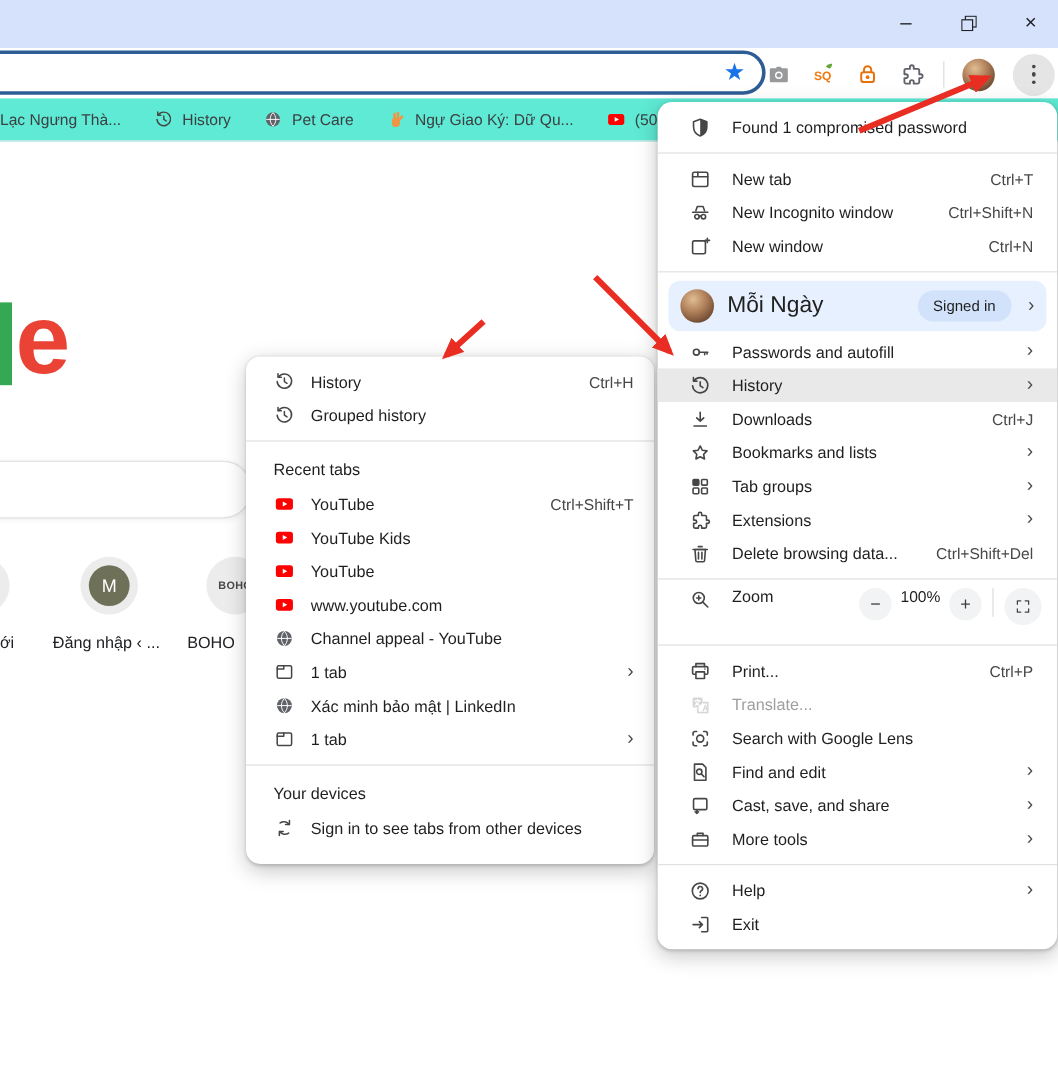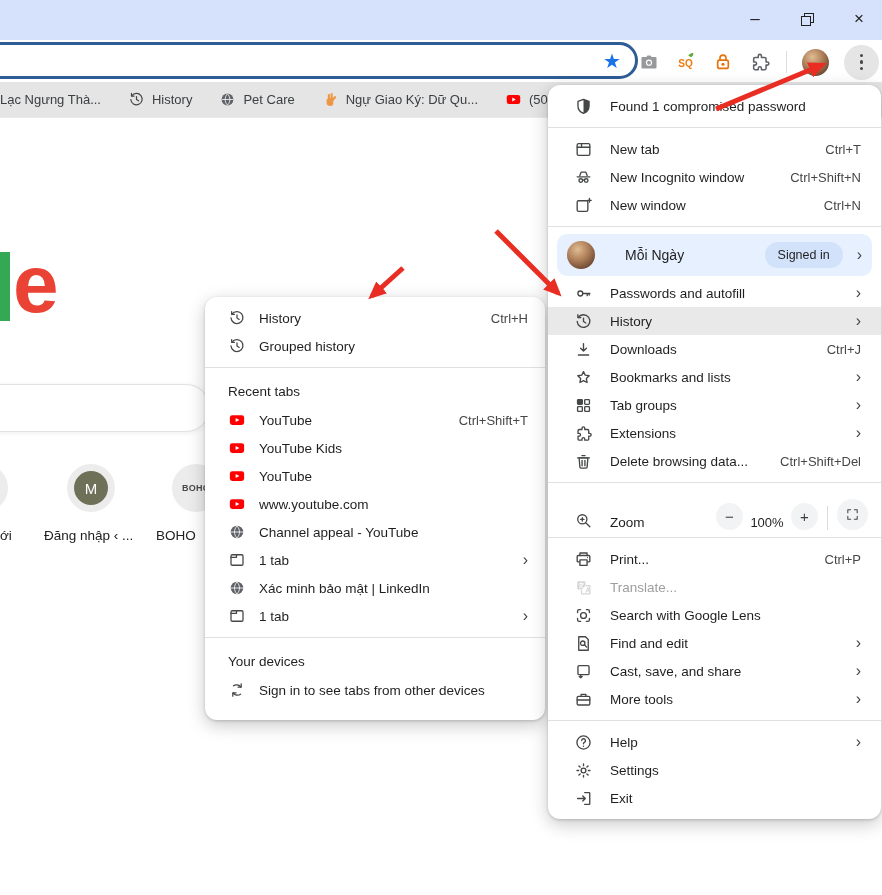--- a/index.html
+++ b/index.html
@@ -17,21 +17,21 @@
   .obstar{color:#1a73e8;font-size:20px;line-height:1}
   .ticons{position:absolute;top:42px;right:3px;height:40px;display:flex;align-items:center;gap:15px;z-index:2}
   .ticon{width:22px;height:22px;display:flex}
   .tsep{width:1px;height:22px;background:#dadce0}
   .avatar{width:27px;height:27px;border-radius:50%;
           background:radial-gradient(circle at 38% 30%,#e0bd93 0%,#b1815b 40%,#6e4a32 78%,#51351f 100%)}
   .kebabbtn{width:35px;height:35px;border-radius:50%;background:#e5e5e5;display:flex;
             flex-direction:column;align-items:center;justify-content:center;gap:3px}
   .kdot{width:3.5px;height:3.5px;border-radius:50%;background:#474747}
   
-  .bookmarks{position:absolute;left:0;top:82px;width:882px;height:36px;background:#e5e5e5;
+  .bookmarks{position:absolute;left:0;top:82px;width:882px;height:36px;background:#5eead4;
              border-bottom:1px solid #ebebeb;display:flex;align-items:center;gap:27px;
              font-size:13px;color:#3c4043;white-space:nowrap;box-sizing:border-box}
   .bmitem{display:flex;align-items:center;gap:7px}
   .bmicon{width:17px;height:17px;display:flex;flex:none}
   
   .logo-l{position:absolute;left:0;top:252px;width:10px;height:69px;background:#34a853}
   .logo-e{position:absolute;left:13px;top:243px;font-size:82px;font-weight:700;color:#ea4335;line-height:1}
   .searchbox{position:absolute;left:-62px;top:384px;width:270px;height:46px;background:#fff;
              border:1px solid #e2e2e2;border-radius:24px;box-shadow:0 1px 5px rgba(32,33,36,.08);z-index:1}
   .tile{position:absolute;width:48px;height:48px;border-radius:50%;background:#ececec;
@@ -53,23 +53,23 @@
   .mrow .sc{font-size:13px;color:#474747;margin-left:12px}
   .mrow .chev{font-size:16px;color:#474747;margin-left:12px;line-height:1}
   .mrow.hl{background:#e9e9e9}
   .mrow.disabled{color:#9e9e9e}
   .mdiv{border-top:1px solid #e0e0e0;margin:7px 0}
   .mheader{font-weight:400;font-size:13.5px;color:#1f1f1f;padding:9px 20px 7px 23px}
   .profile-row{display:flex;align-items:center;height:42px;margin:3px 9px;padding:0 10px 0 10px;
                background:#e7f0fe;border-radius:10px;box-sizing:border-box}
   .pavatar{width:28px;height:28px;border-radius:50%;flex:none;
            background:radial-gradient(circle at 38% 30%,#e0bd93 0%,#b1815b 40%,#6e4a32 78%,#51351f 100%)}
-  .pname{flex:1;margin-left:30px;font-size:14px}
+  .pname{flex:1;margin-left:11px;font-size:19px}
   .pbadge{background:#d2e2fb;border-radius:999px;padding:6px 13px;font-size:12.5px;color:#1f1f1f}
-  .zoom-row{display:flex;align-items:flex-end;height:40px;padding:0 13px 0 26px;font-size:13.5px}
+  .zoom-row{display:flex;align-items:flex-start;height:40px;padding:0 13px 0 26px;font-size:13.5px}
   .zoom-row .ic{width:19px;height:19px;margin-right:17px;display:flex}
   .zoom-row .lbl{flex:1}
   .zbtn{width:27px;height:27px;border-radius:50%;background:#f1f3f4;display:flex;align-items:center;
         justify-content:center;font-size:15px;color:#3c4043}
   .zval{width:48px;text-align:center;font-size:13px}
   .zsep{width:1px;height:24px;background:#dadce0;margin:0 9px}
   .fsbtn{width:31px;height:31px;border-radius:50%;background:#f1f3f4;display:flex;
          align-items:center;justify-content:center}
   .fsbtn svg{width:15px;height:15px}
   .arrowsvg{position:absolute;left:0;top:0;z-index:10;pointer-events:none}
@@ -556,31 +556,20 @@
           </g>
         </svg>
       </span>
       <span class="lbl">Help</span>
       <span class="chev">›</span>
     </div>
     <div class="mrow">
       <span class="ic">
         <svg viewBox="0 0 24 24" width="100%" height="100%">
           <g fill="none" stroke="#454746" stroke-width="1.7" stroke-linecap="round" stroke-linejoin="round">
-            <circle cx="12" cy="12" r="3"></circle>
-            <path d="M12 3.8v2.1M12 18.1v2.1M3.8 12h2.1M18.1 12h2.1M6.2 6.2l1.5 1.5M16.3 16.3l1.5 1.5M6.2 17.8l1.5-1.5M16.3 7.7l1.5-1.5"></path>
-          </g>
-        </svg>
-      </span>
-      <span class="lbl">Settings</span>
-    </div>
-    <div class="mrow">
-      <span class="ic">
-        <svg viewBox="0 0 24 24" width="100%" height="100%">
-          <g fill="none" stroke="#454746" stroke-width="1.7" stroke-linecap="round" stroke-linejoin="round">
             <path d="M13.5 4.5H19a.9.9 0 0 1 .9.9v13.2a.9.9 0 0 1-.9.9h-5.5"></path>
             <path d="M4.5 12h9.8M11.1 8.8 14.3 12l-3.2 3.2"></path>
           </g>
         </svg>
       </span>
       <span class="lbl">Exit</span>
     </div>
   </div>
 
 <svg class="arrowsvg" width="882" height="895">

